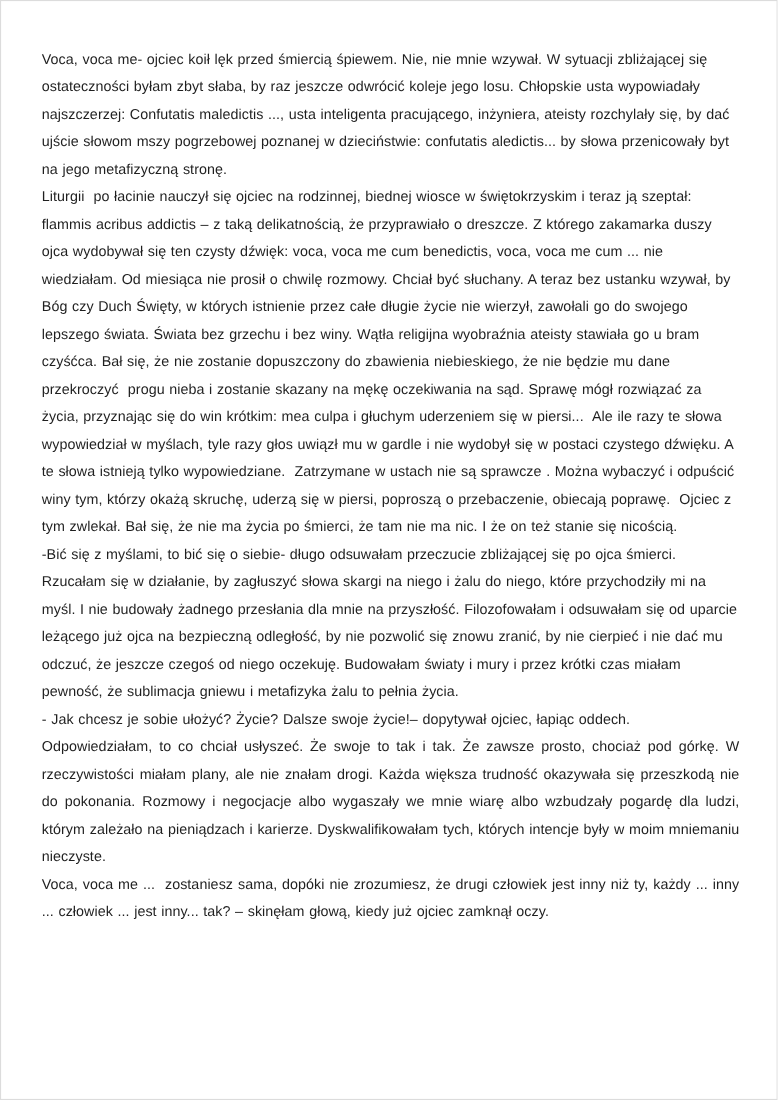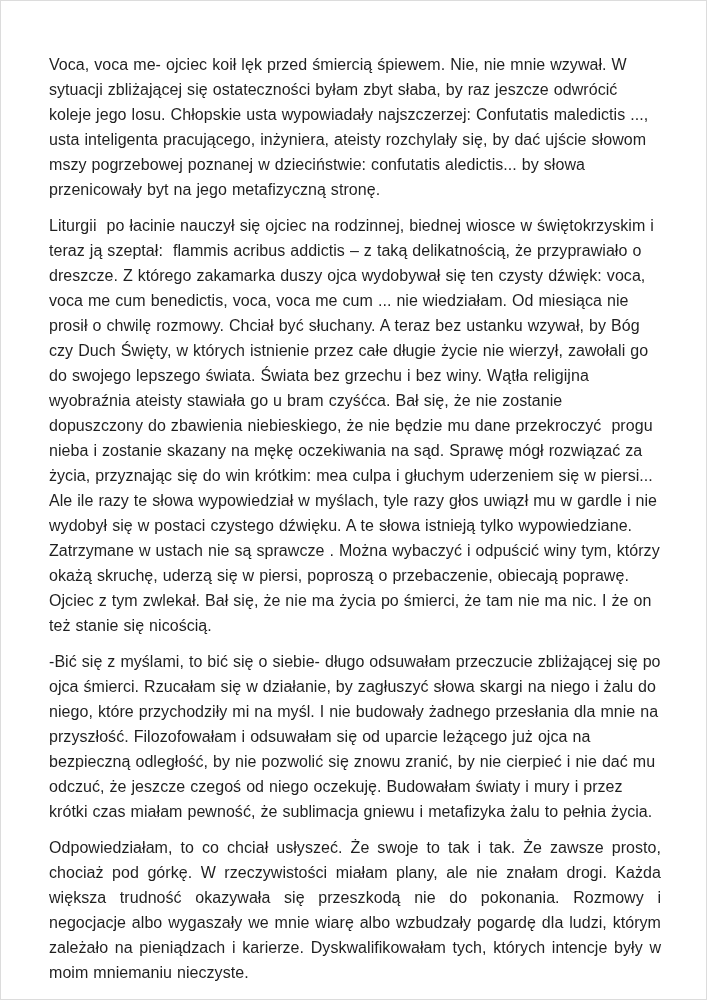--- a/index.html
+++ b/index.html
@@ -20,37 +20,39 @@
     font-family: "Liberation Sans", "DejaVu Sans", sans-serif;
   }
   .document-text {
     position: absolute;
     top: 40px;
     left: 37px;
     right: 34px;
     color: #1f1f1f;
   }
   .document-text p {
-    margin: 11px;
-    font-size: 16px;
+    margin: 0;
+    font-size: 13px;
     line-height: 25px;
     letter-spacing: 0.05px;
     white-space: pre-wrap;
     word-spacing: 0.5px;
   }
   .document-text p.justify {
     text-align: justify;
   }
   .document-text p.left {
     text-align: left;
   }
 </style>
 </head>
 <body>
 
 <main class="page">
   <div class="document-text">
       <p class="left">Voca, voca me- ojciec koił lęk przed śmiercią śpiewem. Nie, nie mnie wzywał. W sytuacji zbliżającej się ostateczności byłam zbyt słaba, by raz jeszcze odwrócić koleje jego losu. Chłopskie usta wypowiadały najszczerzej: Confutatis maledictis ..., usta inteligenta pracującego, inżyniera, ateisty rozchylały się, by dać ujście słowom mszy pogrzebowej poznanej w dzieciństwie: confutatis aledictis... by słowa przenicowały byt na jego metafizyczną stronę.</p>
       <p class="left">Liturgii  po łacinie nauczył się ojciec na rodzinnej, biednej wiosce w świętokrzyskim i teraz ją szeptał:  flammis acribus addictis – z taką delikatnością, że przyprawiało o dreszcze. Z którego zakamarka duszy ojca wydobywał się ten czysty dźwięk: voca, voca me cum benedictis, voca, voca me cum ... nie wiedziałam. Od miesiąca nie prosił o chwilę rozmowy. Chciał być słuchany. A teraz bez ustanku wzywał, by Bóg czy Duch Święty, w których istnienie przez całe długie życie nie wierzył, zawołali go do swojego lepszego świata. Świata bez grzechu i bez winy. Wątła religijna wyobraźnia ateisty stawiała go u bram czyśćca. Bał się, że nie zostanie dopuszczony do zbawienia niebieskiego, że nie będzie mu dane przekroczyć  progu nieba i zostanie skazany na mękę oczekiwania na sąd. Sprawę mógł rozwiązać za życia, przyznając się do win krótkim: mea culpa i głuchym uderzeniem się w piersi...  Ale ile razy te słowa wypowiedział w myślach, tyle razy głos uwiązł mu w gardle i nie wydobył się w postaci czystego dźwięku. A te słowa istnieją tylko wypowiedziane.  Zatrzymane w ustach nie są sprawcze . Można wybaczyć i odpuścić winy tym, którzy okażą skruchę, uderzą się w piersi, poproszą o przebaczenie, obiecają poprawę.  Ojciec z tym zwlekał. Bał się, że nie ma życia po śmierci, że tam nie ma nic. I że on też stanie się nicością.</p>
       <p class="left">-Bić się z myślami, to bić się o siebie- długo odsuwałam przeczucie zbliżającej się po ojca śmierci. Rzucałam się w działanie, by zagłuszyć słowa skargi na niego i żalu do niego, które przychodziły mi na myśl. I nie budowały żadnego przesłania dla mnie na przyszłość. Filozofowałam i odsuwałam się od uparcie leżącego już ojca na bezpieczną odległość, by nie pozwolić się znowu zranić, by nie cierpieć i nie dać mu odczuć, że jeszcze czegoś od niego oczekuję. Budowałam światy i mury i przez krótki czas miałam pewność, że sublimacja gniewu i metafizyka żalu to pełnia życia.</p>
+      <p class="left">- Jak chcesz je sobie ułożyć? Życie? Dalsze swoje życie!– dopytywał ojciec, łapiąc oddech.</p>
       <p class="justify">Odpowiedziałam, to co chciał usłyszeć. Że swoje to tak i tak. Że zawsze prosto, chociaż pod górkę. W rzeczywistości miałam plany, ale nie znałam drogi. Każda większa trudność okazywała się przeszkodą nie do pokonania. Rozmowy i negocjacje albo wygaszały we mnie wiarę albo wzbudzały pogardę dla ludzi, którym zależało na pieniądzach i karierze. Dyskwalifikowałam tych, których intencje były w moim mniemaniu nieczyste.</p>
+      <p class="justify">Voca, voca me ...  zostaniesz sama, dopóki nie zrozumiesz, że drugi człowiek jest inny niż ty, każdy ... inny ... człowiek ... jest inny... tak? – skinęłam głową, kiedy już ojciec zamknął oczy.</p>
     </div>
 </main>
 
 </body></html>

